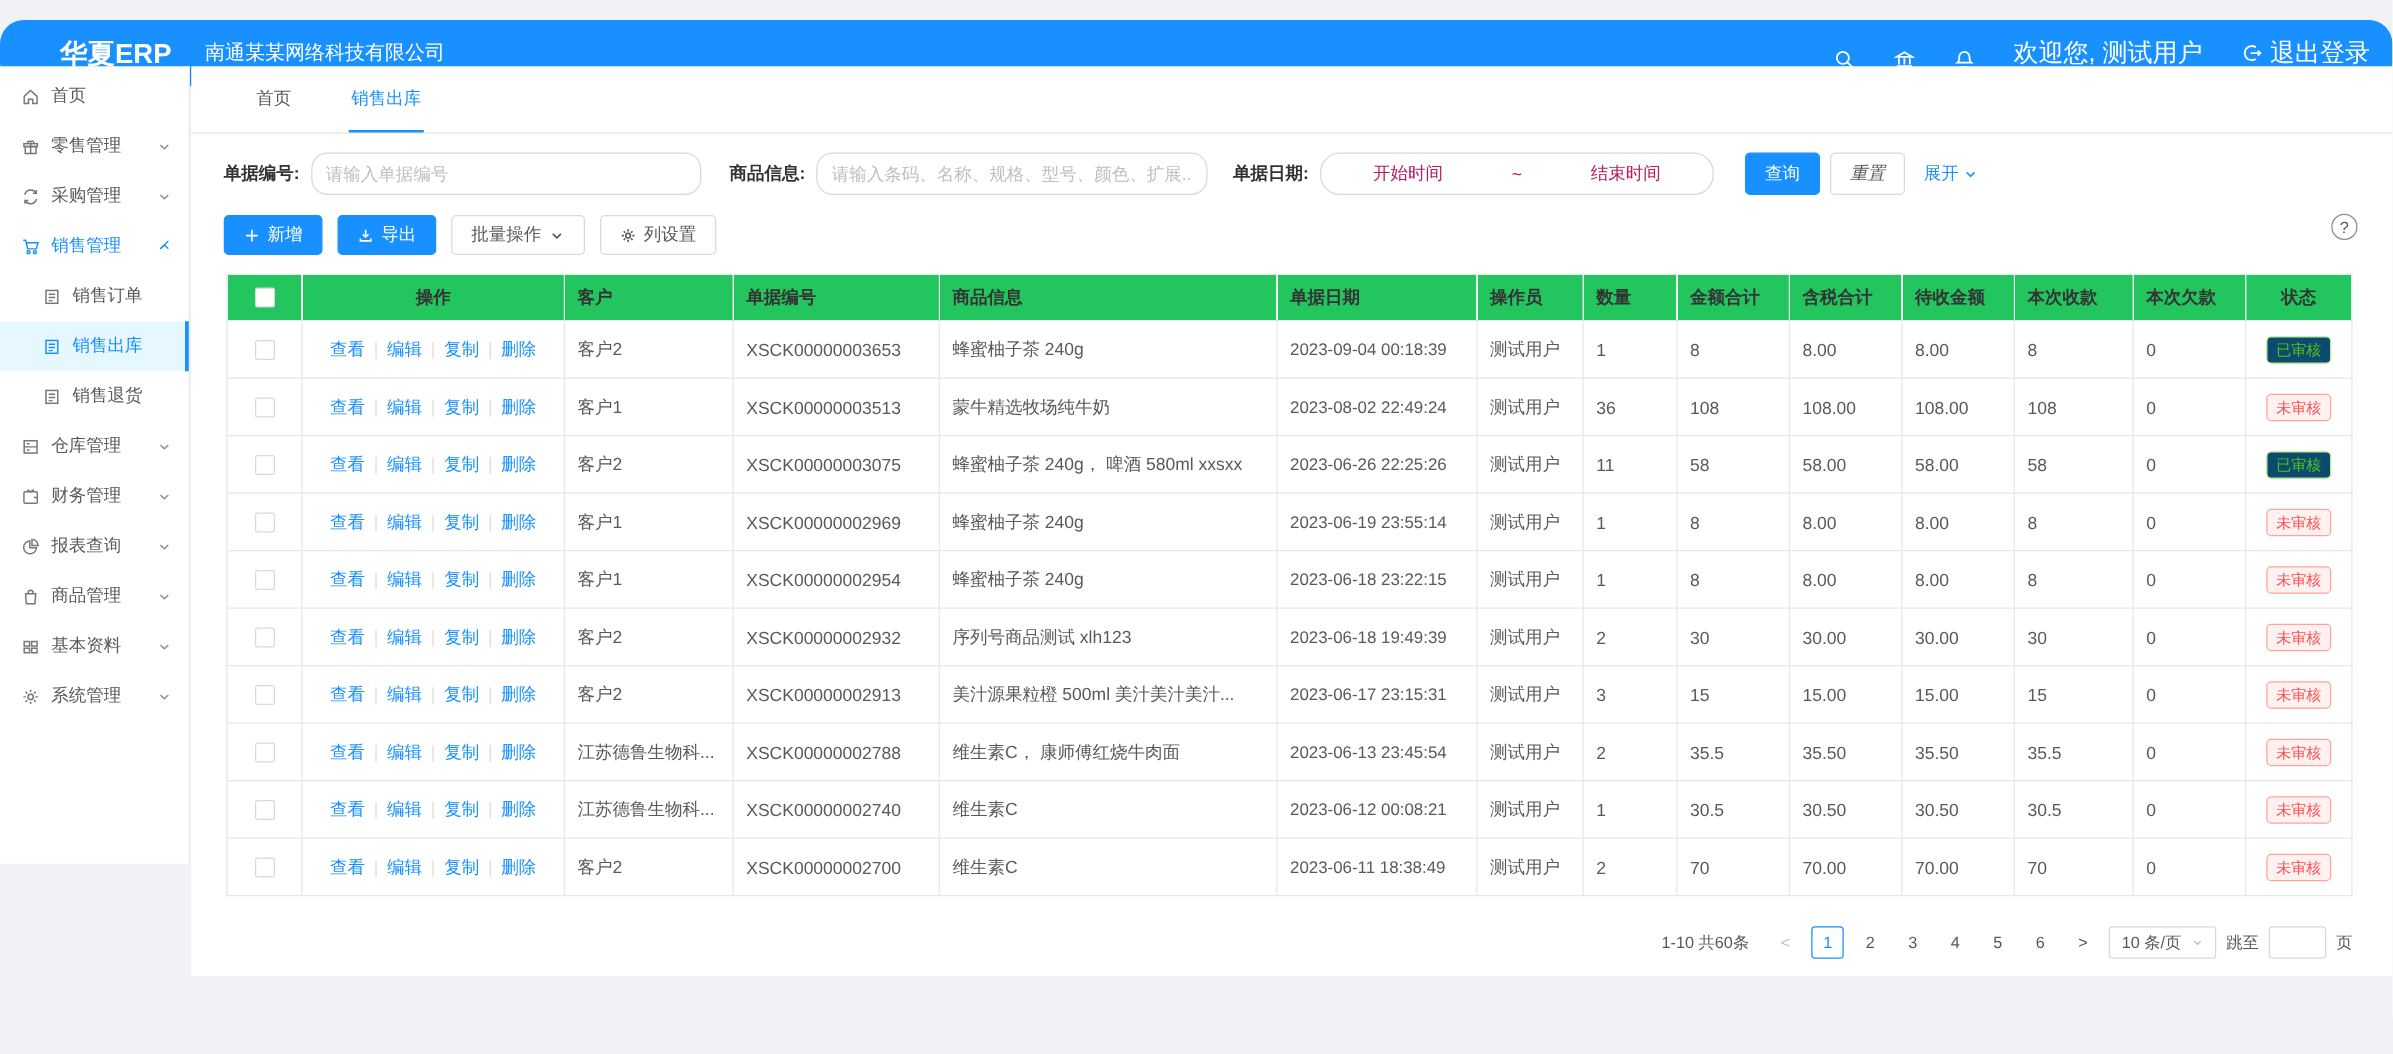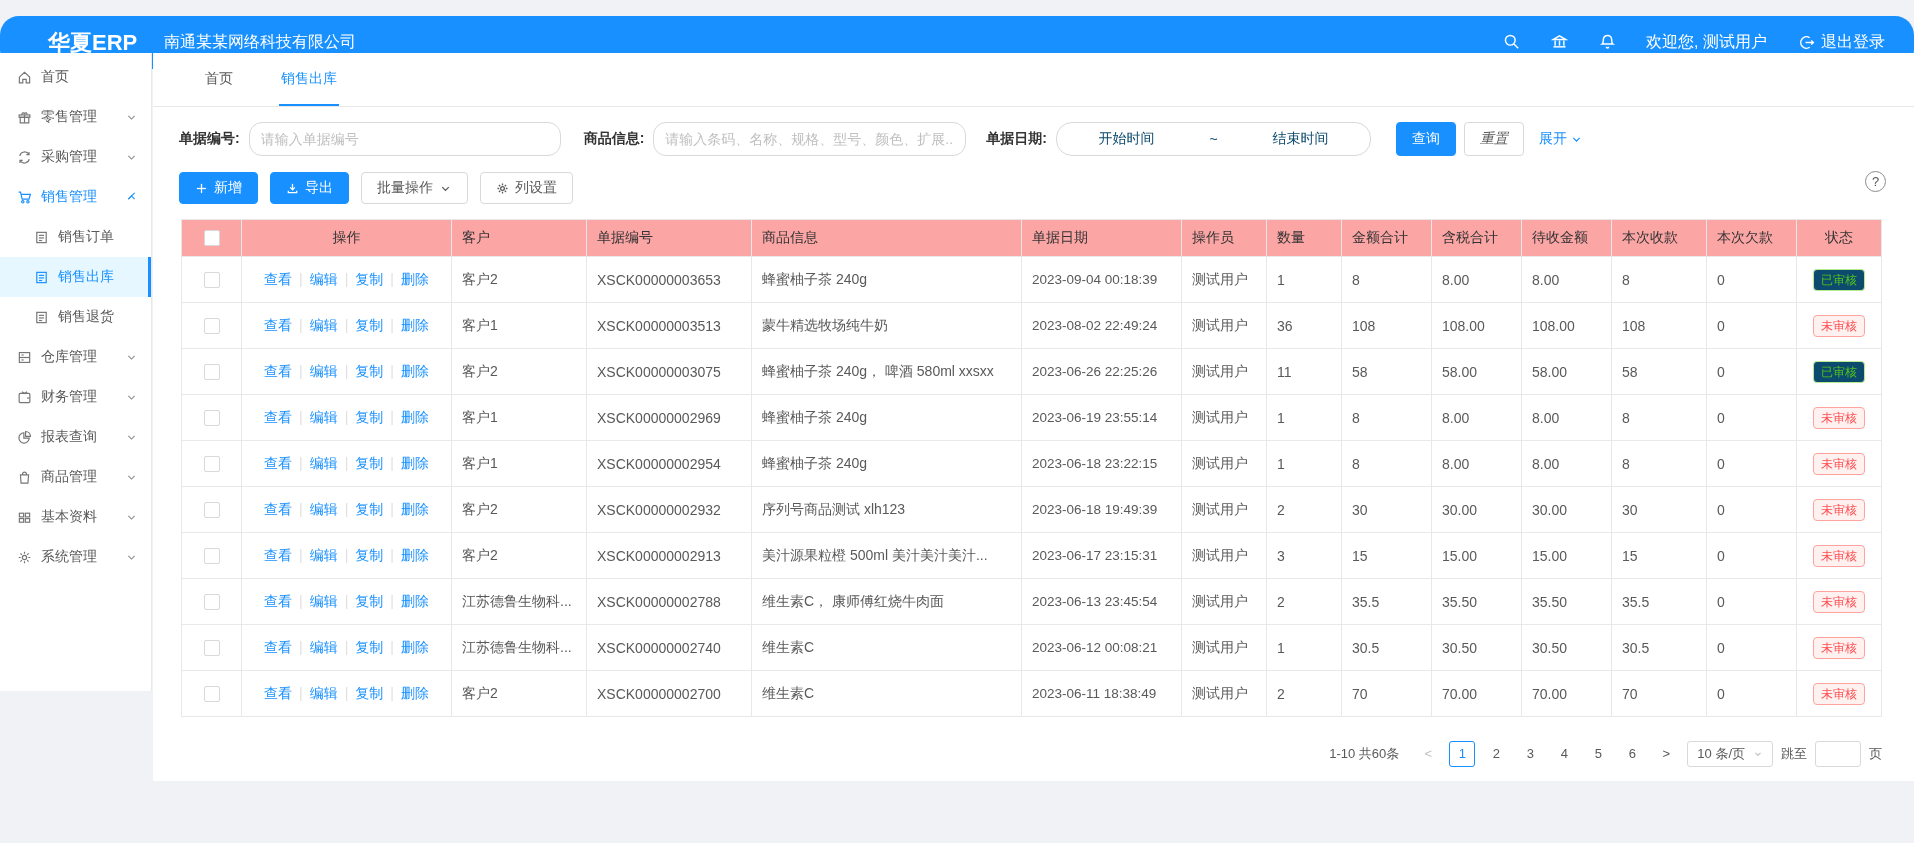--- a/index.html
+++ b/index.html
@@ -5,21 +5,21 @@
   :root{ --primary:#1890ff; --green:#52c41a; --red:#ff4d4f; }
   *{ box-sizing:border-box; }
   html,body{ margin:0; padding:0; }
   body{ width:1914px; height:843px; background:#f0f2f5; font-family:"Liberation Sans","DejaVu Sans",sans-serif; color:#595959; }
   #app{ position:relative; width:1914px; height:843px; overflow:hidden; }
 
   
   .top-header{ position:absolute; top:16px; left:0; width:100%; height:53px; background:var(--primary); display:flex; align-items:center; color:#fff;border-radius:19px; }
   .logo{ width:152px; padding-left:48px; font-size:22px; font-weight:bold; white-space:nowrap; }
   .company{ font-size:16px; margin-left:12px; }
-  .header-right{ margin-left:auto; display:flex; align-items:flex-start; gap:30px; padding-right:29px; font-size:16px; }
+  .header-right{ margin-left:auto; display:flex; align-items:flex-end; gap:30px; padding-right:18px; font-size:20px; }
   .hicon{ width:18px; height:18px; display:inline-flex; align-items:center; justify-content:center; cursor:pointer; }
   .hicon svg{ width:17px; height:17px; stroke:#fff; fill:none; stroke-width:1.2; }
   .logout{ display:flex; align-items:center; gap:6px; cursor:pointer; }
 
   
   .sidebar{ position:absolute; top:53px; left:0; width:152px; height:638px; background:#fff; border-right:1px solid #e8e8e8; padding-top:4px; }
   .side-item{ height:40px; display:flex; align-items:center; padding-left:17px; font-size:14px; color:#595959; cursor:pointer; position:relative; }
   .side-item .micon{ width:15px; height:15px; margin-right:9px; display:inline-flex; }
   .side-item .micon svg{ width:15px; height:15px; stroke:#767676; fill:none; stroke-width:1.1; }
   .side-item .chev{ margin-left:auto; margin-right:14px; display:inline-flex; }
@@ -34,36 +34,36 @@
   .main{ position:absolute; left:153px; top:53px; width:1761px; height:728px; background:#fff; }
   .tabbar{ height:54px; border-bottom:1px solid #e8e8e8; display:flex; align-items:stretch; padding-left:50px; gap:44px; }
   .tab{ display:flex; align-items:center; font-size:14px; color:#595959; cursor:pointer; border-bottom:2px solid transparent; padding:0 2px; }
   .tab.active{ color:var(--primary); border-bottom-color:var(--primary); }
 
   
   .filter-row{ display:flex; align-items:center; height:34px; margin:15px 0 0 26px; font-size:14px; }
   .f-label{ font-weight:600; color:#333; white-space:nowrap; }
   .f-input{ height:34px; border:1px solid #d9d9d9; border-radius:13px; padding:0 11px; font-size:14px; color:#595959; outline:none; font-family:inherit; }
   .f-input::placeholder{ color:#bfbfbf; }
-  .range-input{ width:315px; height:34px; border:1px solid #d9d9d9; border-radius:16px; display:flex; align-items:center; justify-content:space-around; color:#0c4a6e; font-size:14px; padding:0 14px; cursor:text; }
+  .range-input{ width:315px; height:34px; border:1px solid #d9d9d9; border-radius:16px; display:flex; align-items:center; justify-content:space-around; color:#be185d; font-size:14px; padding:0 14px; cursor:text; }
   .btn{ height:34px; border-radius:4px; border:1px solid #d9d9d9; background:#fff; color:#595959; font-size:14px; padding:0 15px; cursor:pointer; display:inline-flex; align-items:center; gap:6px; font-family:inherit; }
   .btn.primary{ background:var(--primary); border-color:var(--primary); color:#fff; }
   .link{ color:var(--primary); cursor:pointer; display:inline-flex; align-items:center; gap:4px; }
   .link svg{ width:11px; height:11px; stroke:var(--primary); fill:none; stroke-width:1.6; }
 
   
   .toolbar-row{ display:flex; align-items:center; margin:16px 0 0 26px; gap:12px; }
   .toolbar-row .btn{ height:32px; }
   .bicon{ display:inline-flex; } .bicon svg{ width:13px; height:13px; stroke:currentColor; fill:none; stroke-width:1.4; }
   .help-circle{ position:absolute; right:28px; top:118px; width:21px; height:21px; border:1px solid #8c8c8c; border-radius:50%; color:#595959; font-size:13px; display:flex; align-items:center; justify-content:center; cursor:pointer; }
 
   
   table.grid{ margin:15px 0 0 28px; width:1700px; border-collapse:collapse; table-layout:fixed; font-size:14px; }
   .grid th, .grid td{ border:1px solid #e8e8e8; padding:0 10px; white-space:nowrap; overflow:hidden; }
-  .grid th{ height:37px; background:#fca5a5; color:#333; font-weight:400; text-align:left; }
+  .grid th{ height:37px; background:#22c55e; color:#333; font-weight:700; text-align:left; }
   .grid td{ height:46px; color:#595959; }
   .grid th.c, .grid td.c{ text-align:center; }
   .grid td.date{ font-size:13.5px; }
   .checkbox{ width:16px; height:16px; border:1px solid #d9d9d9; border-radius:2px; background:#fff; margin:0 auto; cursor:pointer; }
   .ops a{ color:var(--primary); text-decoration:none; cursor:pointer; }
   .ops .sep{ color:#e0e0e0; margin:0 7px; }
   .badge{ display:inline-block; font-size:12px; line-height:20px; padding:0 7px; border-radius:4px; border:1px solid; }
   .badge.approved{ color:var(--green); border-color:#b7eb8f; background:#0c4a6e; }
   .badge.pending{ color:var(--red); border-color:#ffa39e; background:#fff1f0; }
 

